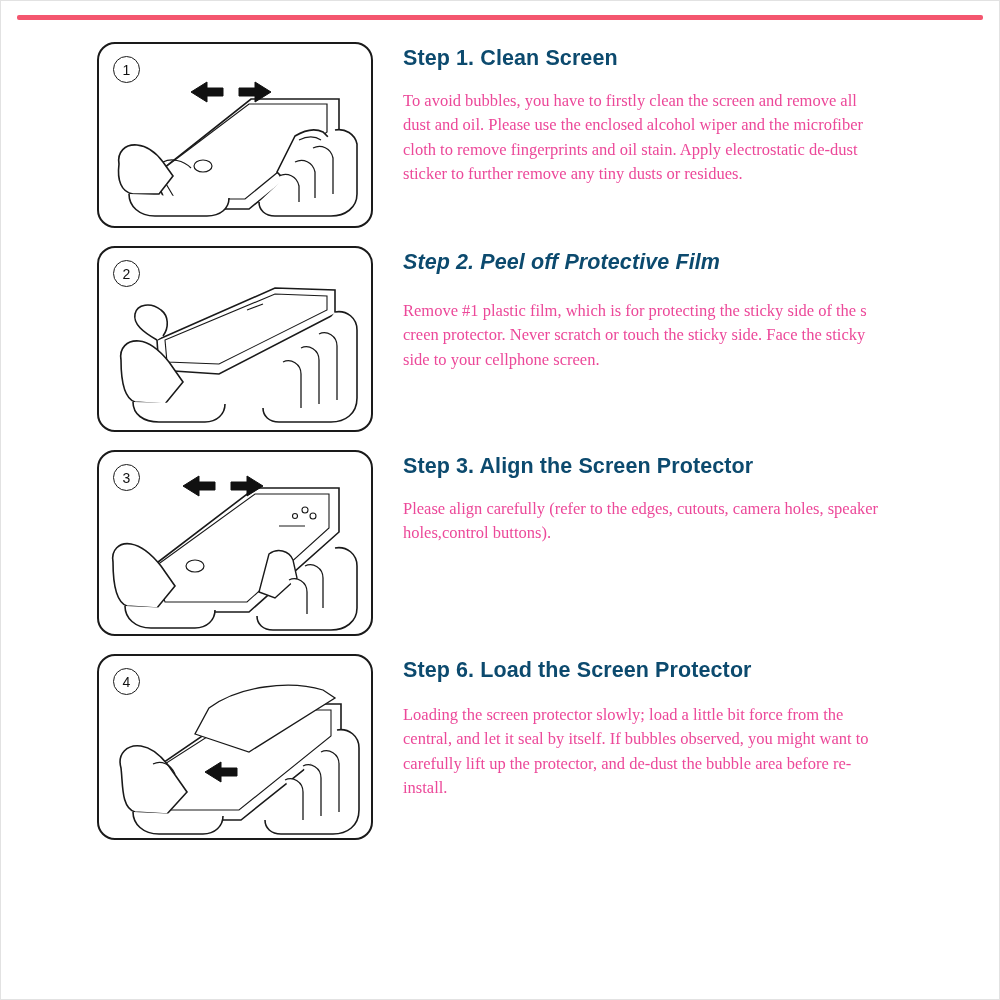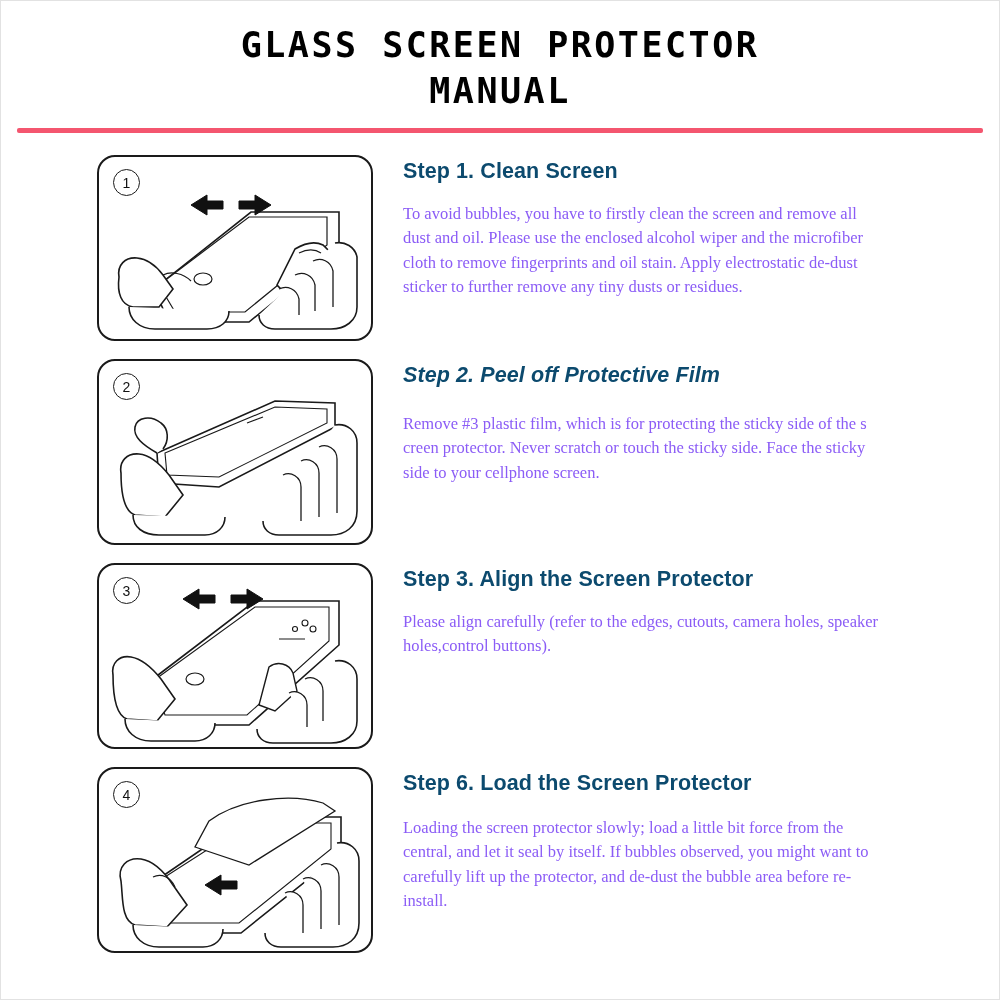--- a/index.html
+++ b/index.html
@@ -80,21 +80,21 @@
     font-weight: bold;
     font-size: 21.5px;
     color: #0c4a6e;
     margin: 0 0 18px 0;
     letter-spacing: 0.1px;
   }
   .step-body {
     font-family: "Liberation Serif", serif;
     font-size: 16.5px;
     line-height: 1.48;
-    color: #8b5cf6;
+    color: #ec4899;
     margin: 0;
     max-width: 480px;
   }
   .step-2 .step-heading { margin-bottom: 24px; font-style: italic; }
   .step-3 .step-heading { }
   .step-4 .step-heading { margin-bottom: 20px; }
 
   
   .badge {
     position: absolute;
@@ -123,24 +123,20 @@
   }
   .fig-svg path, .fig-svg line, .fig-svg circle, .fig-svg ellipse, .fig-svg rect, .fig-svg polyline {
     vector-effect: non-scaling-stroke;
   }
 </style>
 </head>
 <body>
 
 <div class="page">
 
-  <div class="title-block">
-    <div class="title-line">GLASS SCREEN PROTECTOR</div>
-    <div class="title-line second">MANUAL</div>
-  </div>
   <div class="rule"></div>
 
   <div class="steps">
 
     <div class="step step-1">
       <div class="figure">
         <div class="badge">1</div>
         <svg class="fig-svg" viewBox="0 0 272 182" fill="none" stroke="#1a1a1a" stroke-width="1.6">
 
           <path d="M55 132 L152 55 L240 55 L240 92 L150 165 L70 165 Z" fill="#fff"></path>
@@ -186,21 +182,21 @@
           <path d="M236 64 C248 62 258 70 258 82 L258 150 C258 166 246 174 232 174 L180 174 C170 174 164 168 164 160" fill="#fff"></path>
           <path d="M220 86 C228 82 238 88 238 98 L238 152" stroke-width="1.3" fill="#fff"></path>
           <path d="M202 100 C210 96 220 102 220 112 L220 156" stroke-width="1.3" fill="#fff"></path>
           <path d="M184 114 C192 110 202 116 202 126 L202 160" stroke-width="1.3" fill="#fff"></path>
 
           <path d="M148 62 L164 56" stroke-width="1.1"></path>
         </svg>
       </div>
       <div class="text">
         <h2 class="step-heading">Step 2. Peel off Protective Film</h2>
-        <p class="step-body">Remove #3 plastic film, which is for protecting the sticky side of the s creen protector. Never scratch or touch the sticky side. Face the sticky side to your cellphone screen.</p>
+        <p class="step-body">Remove #1 plastic film, which is for protecting the sticky side of the s creen protector. Never scratch or touch the sticky side. Face the sticky side to your cellphone screen.</p>
       </div>
     </div>
 
     <div class="step step-3">
       <div class="figure">
         <div class="badge">3</div>
         <svg class="fig-svg" viewBox="0 0 272 182" fill="none" stroke="#1a1a1a" stroke-width="1.6">
 
           <path d="M46 120 L156 36 L240 36 L240 80 L150 160 L60 160 Z" fill="#fff"></path>
           <path d="M54 116 L156 42 L230 42 L230 76 L148 150 L66 150 Z" fill="#fff" stroke-width="1.1"></path>

